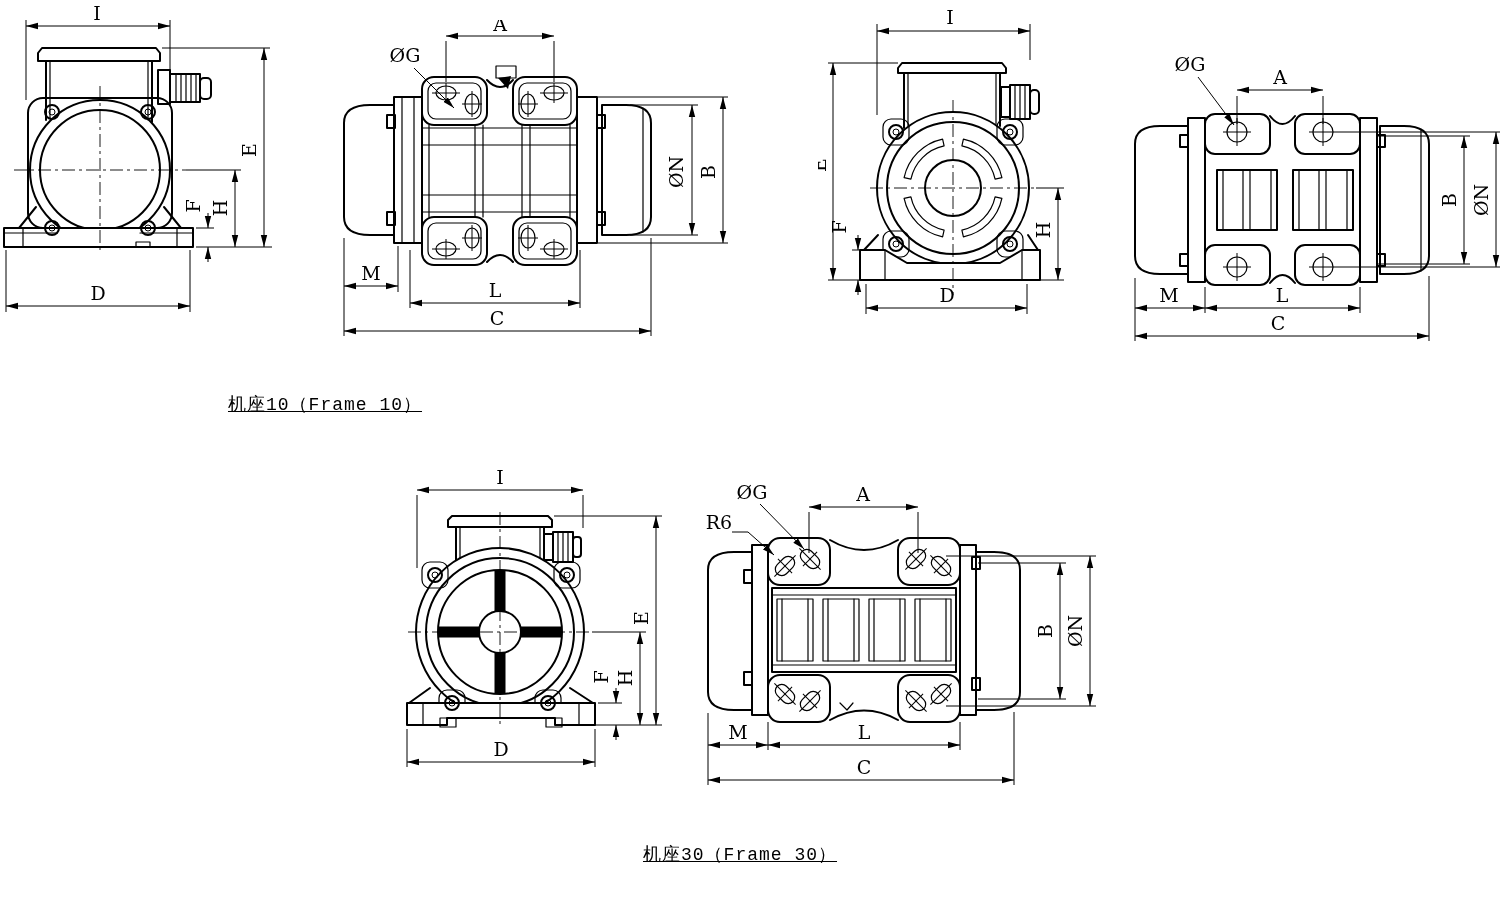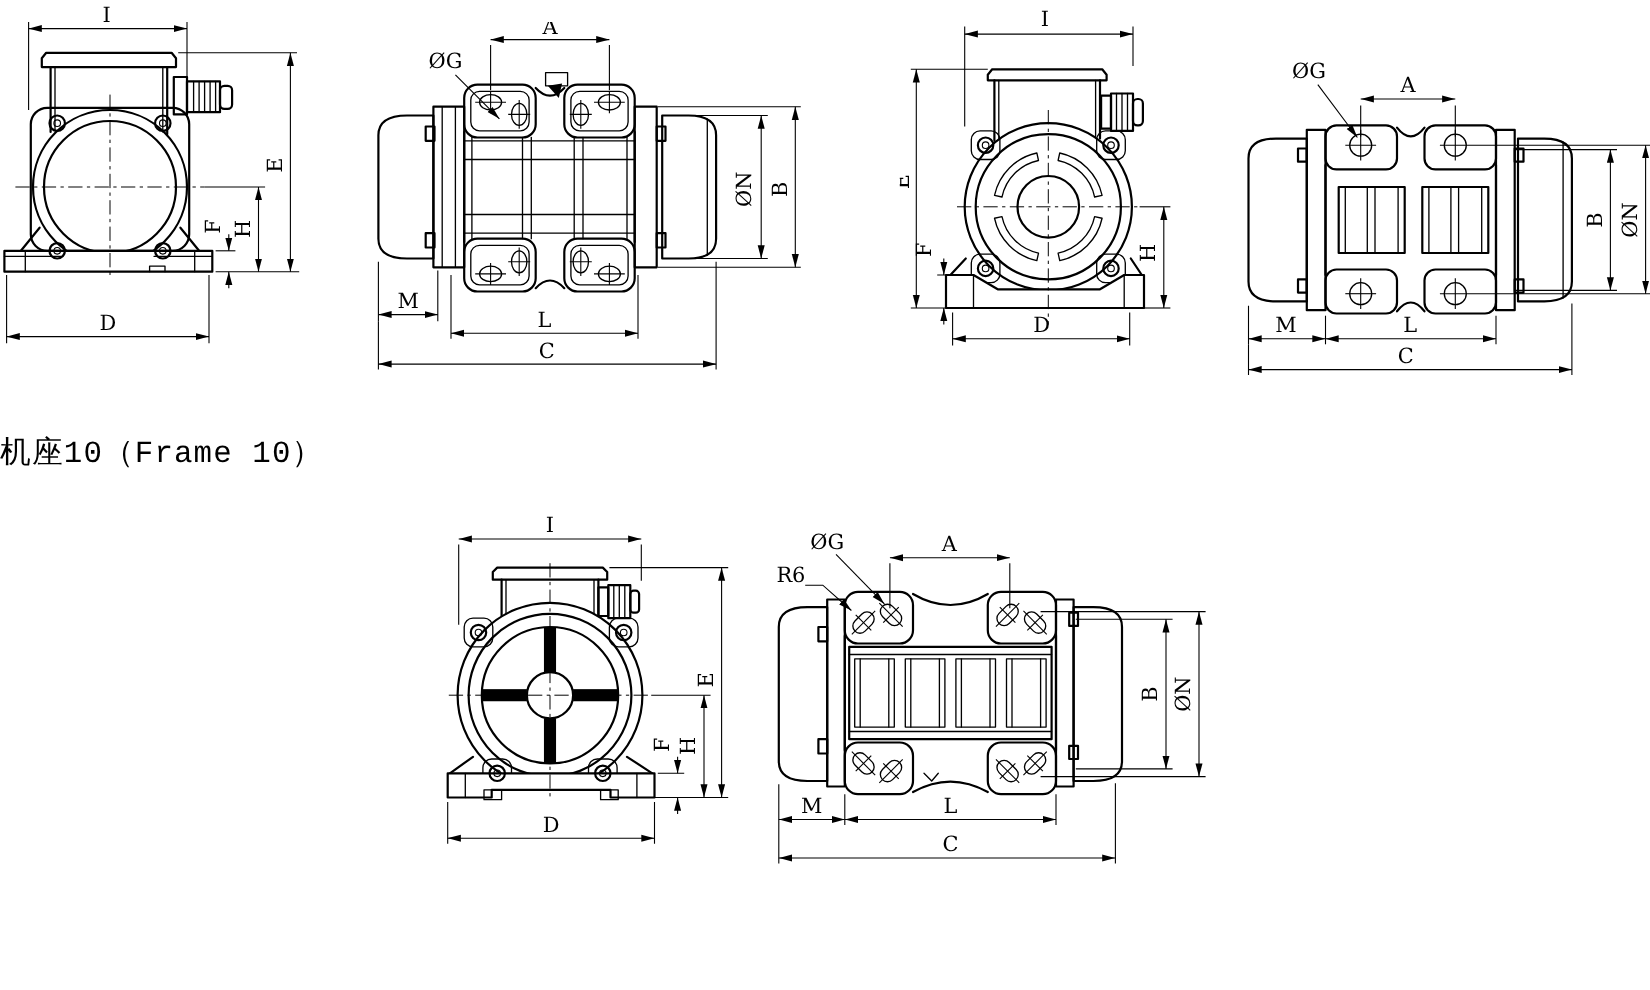--- a/index.html
+++ b/index.html
@@ -7,23 +7,23 @@
          font-family:"Liberation Sans",sans-serif;}
   .view{position:absolute;}
   svg{display:block;}
   .o{fill:none;stroke:#000;stroke-width:2;stroke-linejoin:round;stroke-linecap:round;}
   .o2{fill:none;stroke:#000;stroke-width:1.2;stroke-linejoin:round;stroke-linecap:round;}
   .d{fill:none;stroke:#000;stroke-width:1;}
   .cl{fill:none;stroke:#000;stroke-width:0.9;stroke-dasharray:13 4 3 4;}
   .blk{fill:#000;stroke:none;}
   .wf{fill:#fff;stroke:#000;stroke-width:2;stroke-linejoin:round;}
   text.dl{font-family:"DejaVu Serif","Liberation Serif",serif;font-size:19px;fill:#000;}
-  .caption{position:absolute;
+  .caption{position:absolute;text-align:center;
            font-family:"Liberation Mono","DejaVu Sans Mono",monospace;
-           font-size:28px;color:#000;letter-spacing:1px;white-space:nowrap;}
+           font-size:18px;color:#000;letter-spacing:1px;white-space:nowrap;text-decoration:underline;}
 </style>
 </head>
 <body>
 
 <div id="sheet">
 
   <div class="view" style="left:0;top:0">
   <svg width="285" height="340" viewBox="0 0 285 340">
     <defs>
       <marker id="arA" markerWidth="12" markerHeight="8" refX="12" refY="4" orient="auto-start-reverse" markerUnits="userSpaceOnUse">
@@ -636,14 +636,15 @@
     <g>
       <line class="d" x1="18" y1="290" x2="18" y2="325"></line>
       <line class="d" x1="324" y1="252" x2="324" y2="325"></line>
       <line class="d" x1="18" y1="320" x2="324" y2="320" marker-start="url(#arF)" marker-end="url(#arF)"></line>
       <text class="dl" x="174" y="314" text-anchor="middle">C</text>
     </g>
   </svg>
   </div>
 
   <div class="caption" style="left:0;top:392px;width:650px">机座10（Frame 10）</div>
+  <div class="caption" style="left:490px;top:842px;width:500px">机座30（Frame 30）</div>
 
 </div>
 
 </body></html>

